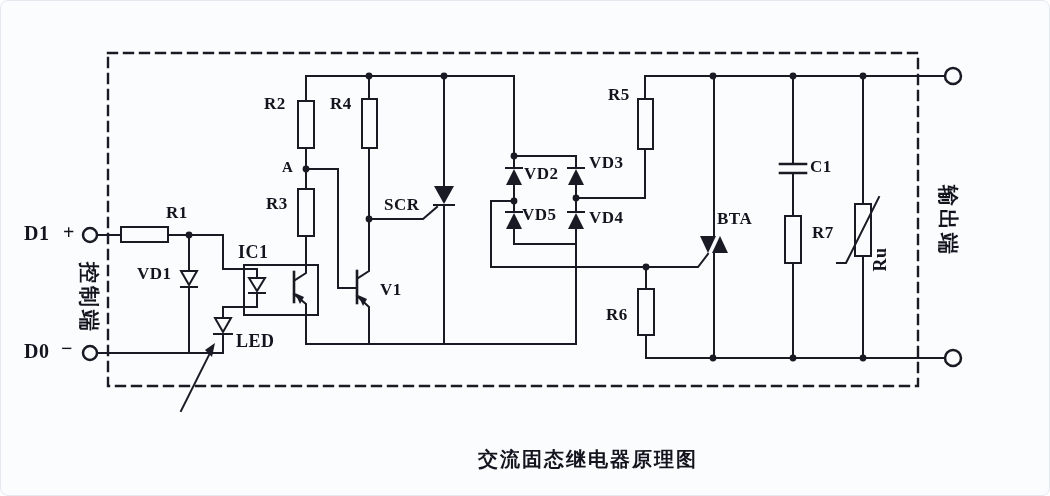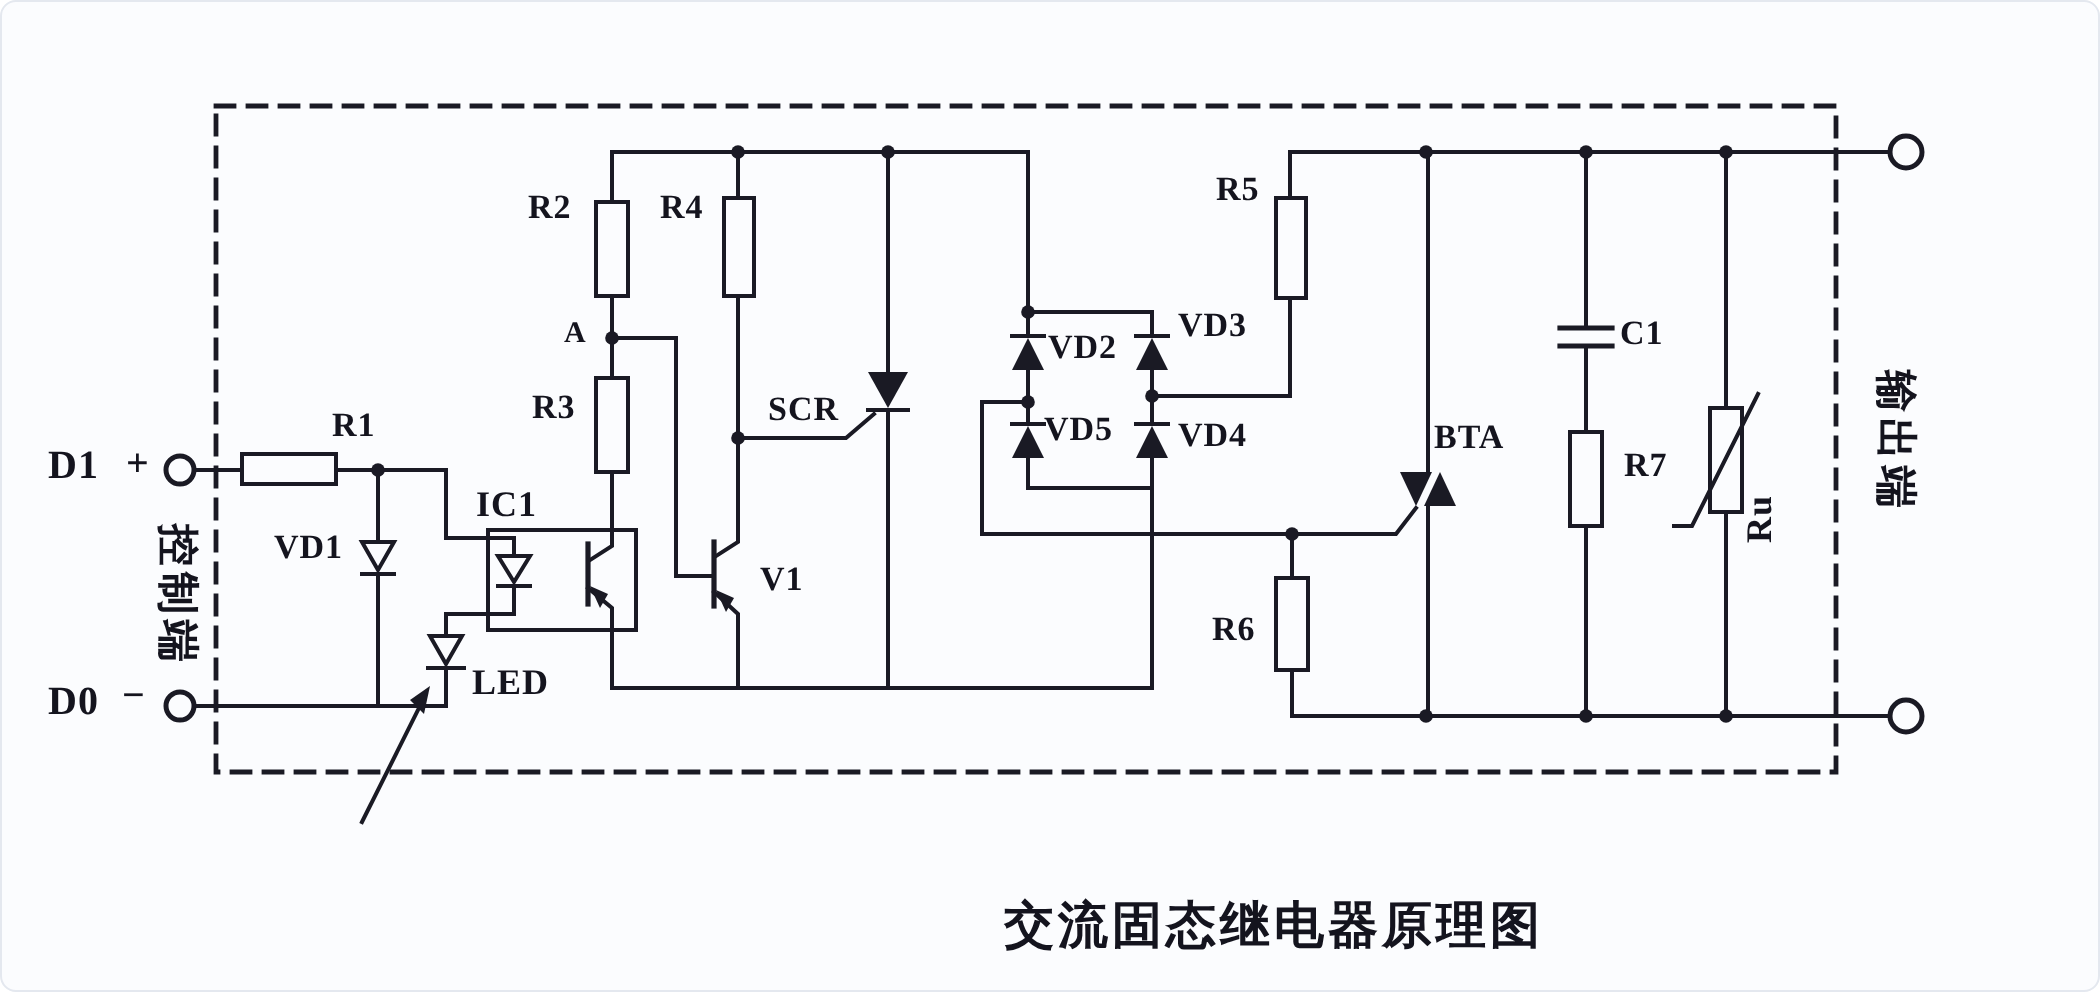--- a/index.html
+++ b/index.html
@@ -13,21 +13,21 @@
   }
   svg.schem{position:absolute; left:0; top:0;}
   .lbl{
     position:absolute; white-space:nowrap;
     font:bold 17px "Liberation Serif", serif;
     color:#14141e; letter-spacing:0.5px;
   }
   .sz15{font-size:15px;} .sz18{font-size:18px;text-align:center;} .sz20{font-size:20px;text-align:center;}
   .rot90{transform:rotate(90deg); transform-origin:center; text-align:center; letter-spacing:3px; font-size:21px;}
   .rotm90{transform:rotate(-90deg); transform-origin:center; text-align:center; font-size:18px;}
-  .caption{font-size:25px; letter-spacing:2px;margin-left:24px;}
+  .caption{font-size:20px; letter-spacing:2px;}
   .cn{font-size:20px; letter-spacing:1px;}
 </style>
 </head>
 <body>
 
 <div class="page">
 
   <svg class="schem" width="1050" height="496" viewBox="0 0 1050 496">
     <g stroke="#1a1a24" stroke-width="2" fill="none" stroke-linecap="square">
 

